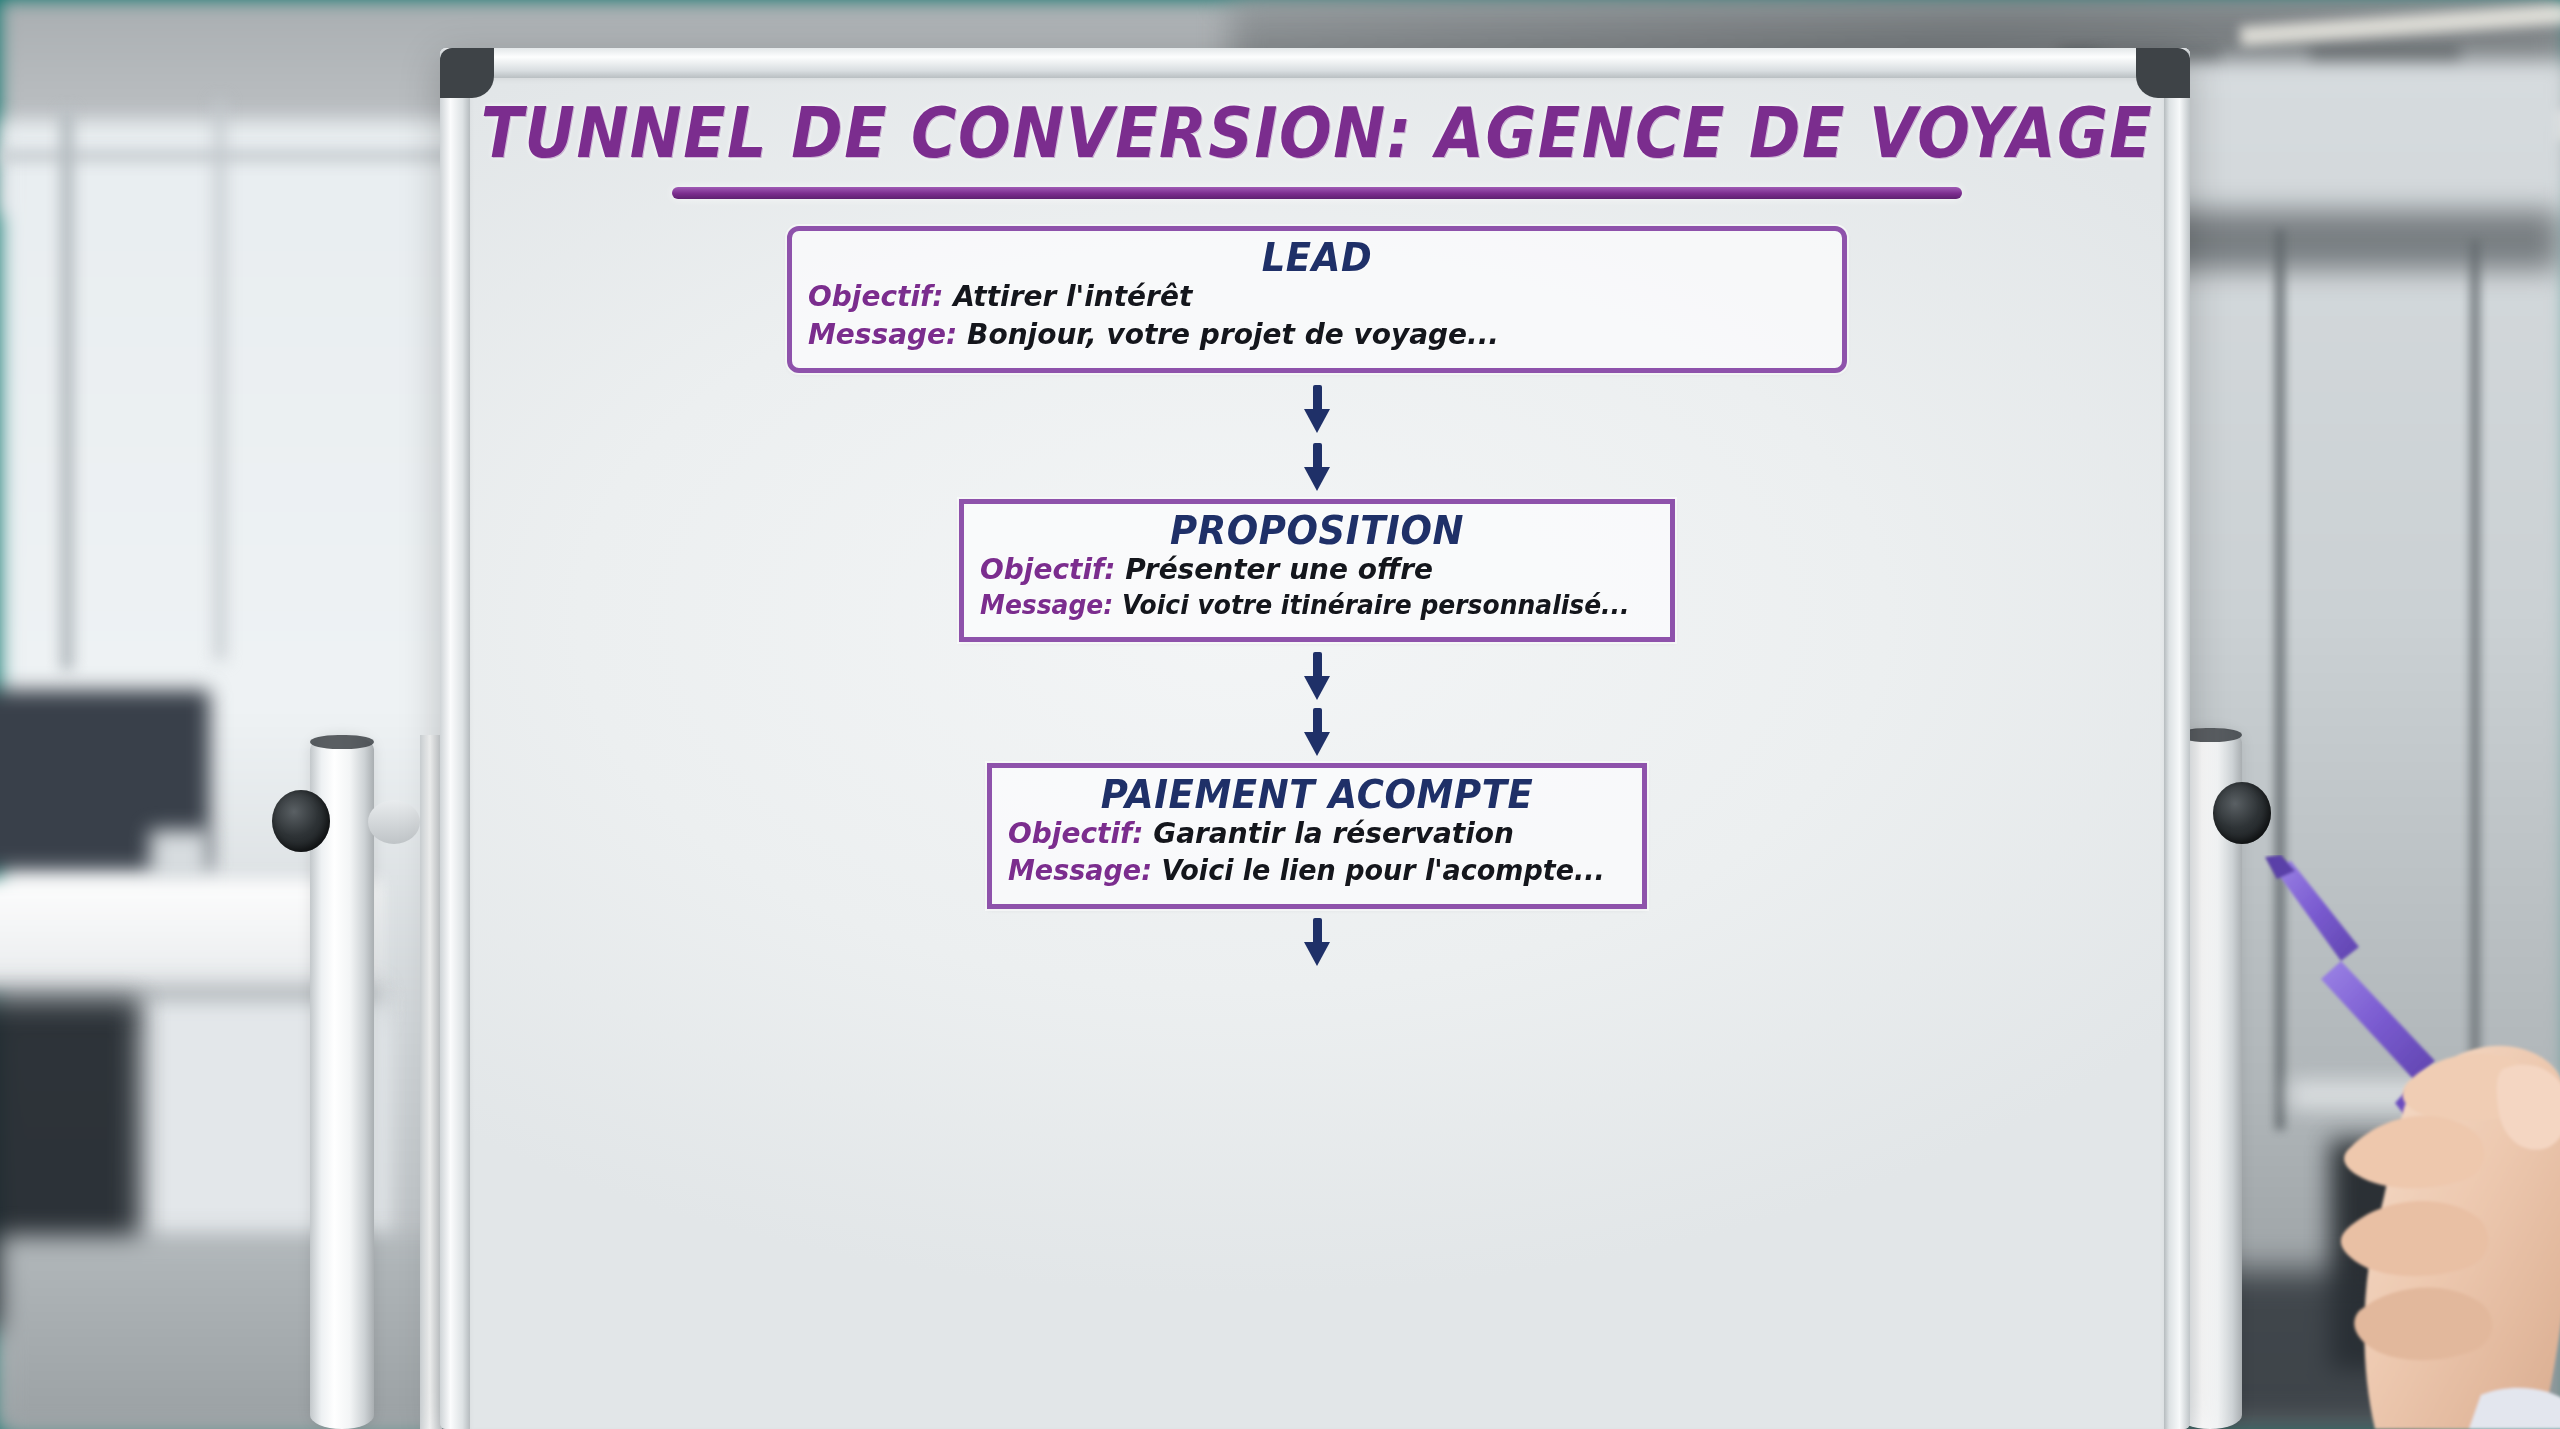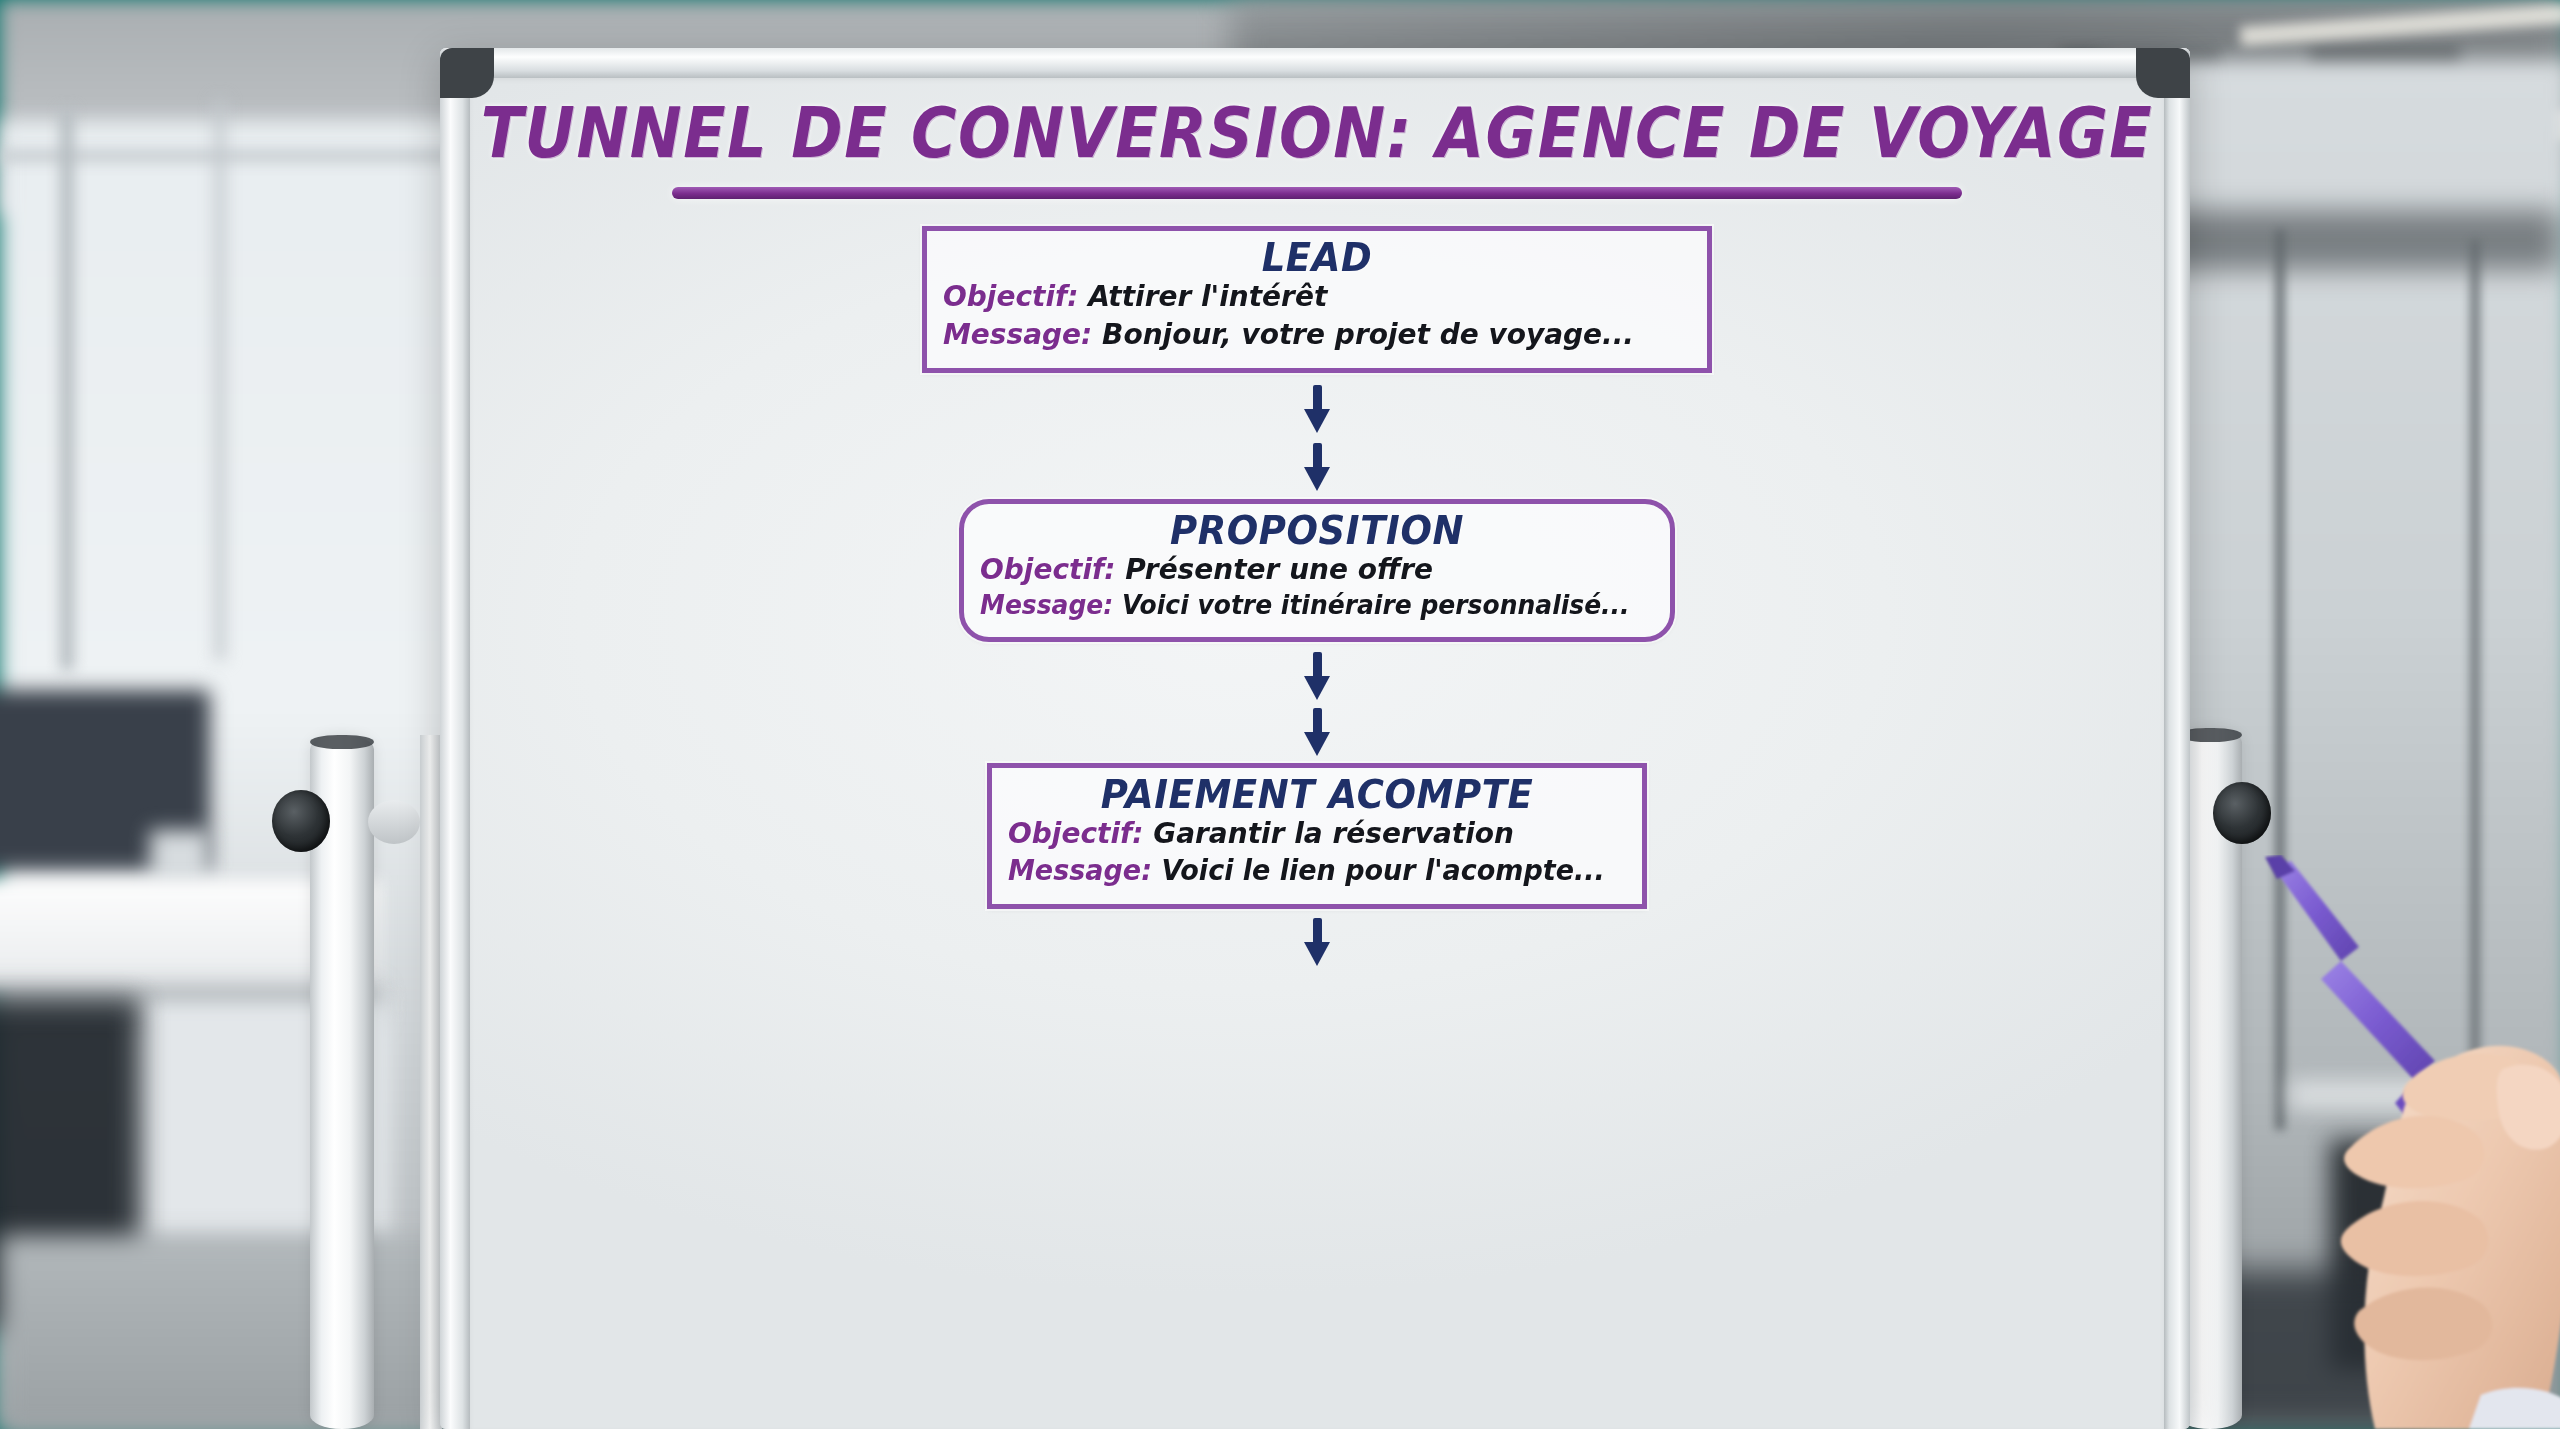--- a/index.html
+++ b/index.html
@@ -392,34 +392,34 @@
     <div class="wb-corner" id="wb-corner-tr"></div>
 
     <div id="canvas">
 
       <div id="title-wrap">
         <div id="title">TUNNEL DE CONVERSION: AGENCE DE VOYAGE</div>
         <div id="title-underline"></div>
       </div>
 
       <div id="flow">
-          <div class="step" style="width: 790px;">
+          <div class="step" style="width: 1060px; border-radius: 12px;">
             <div class="step-title">LEAD</div>
             <div class="step-line"><span class="lbl">Objectif:</span> <span> Attirer l'intérêt</span></div>
             <div class="step-line"><span class="lbl">Message:</span> <span> Bonjour, votre projet de voyage...</span></div>
           </div>
           <div class="arrow" style="margin-top: 12px; margin-bottom: 12px;">
             <div class="shaft"></div>
             <div class="head"></div>
           </div>
           <div class="arrow" style="margin-top: 10px; margin-bottom: 10px;">
             <div class="shaft"></div>
             <div class="head"></div>
           </div>
-          <div class="step" style="width: 716px; border-radius: 30px;">
+          <div class="step" style="width: 716px;">
             <div class="step-title">PROPOSITION</div>
             <div class="step-line"><span class="lbl">Objectif:</span> <span> Présenter une offre</span></div>
             <div class="step-line" style="font-size: 25px;"><span class="lbl">Message:</span> <span> Voici votre itinéraire personnalisé...</span></div>
           </div>
           <div class="arrow" style="margin-top: 10px; margin-bottom: 10px;">
             <div class="shaft"></div>
             <div class="head"></div>
           </div>
           <div class="arrow" style="margin-top: 9px; margin-bottom: 9px;">
             <div class="shaft"></div>

